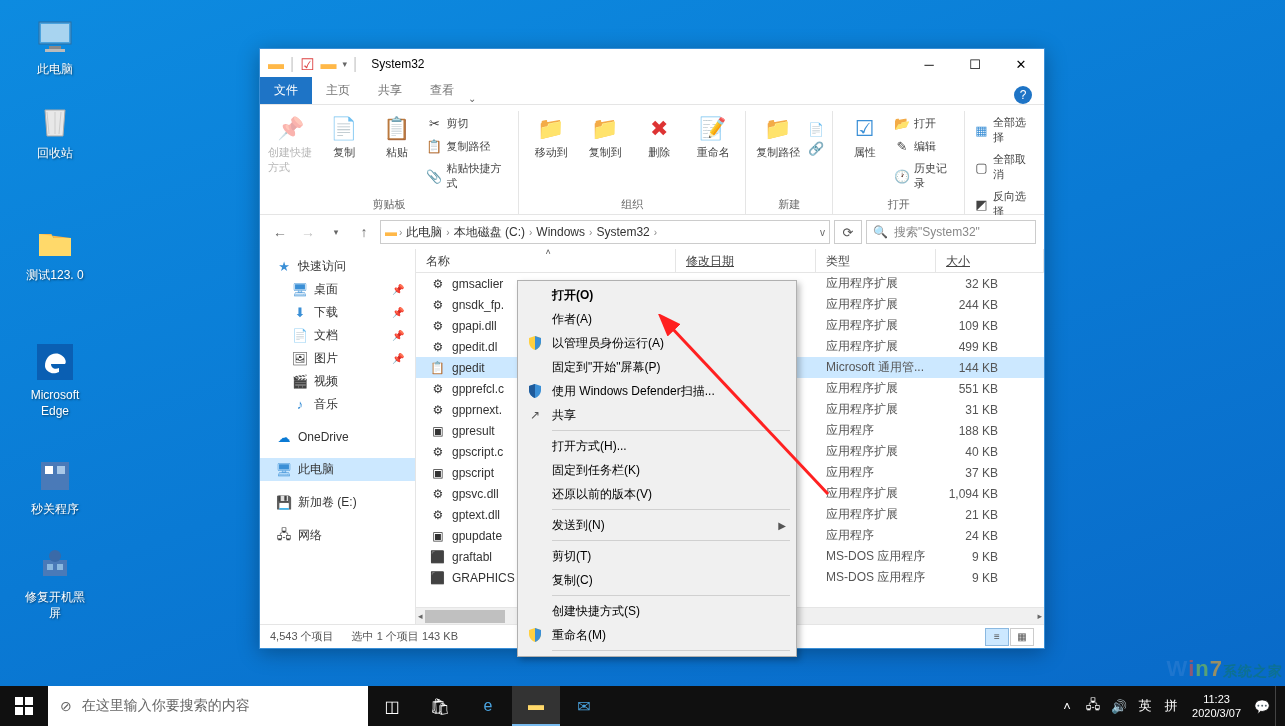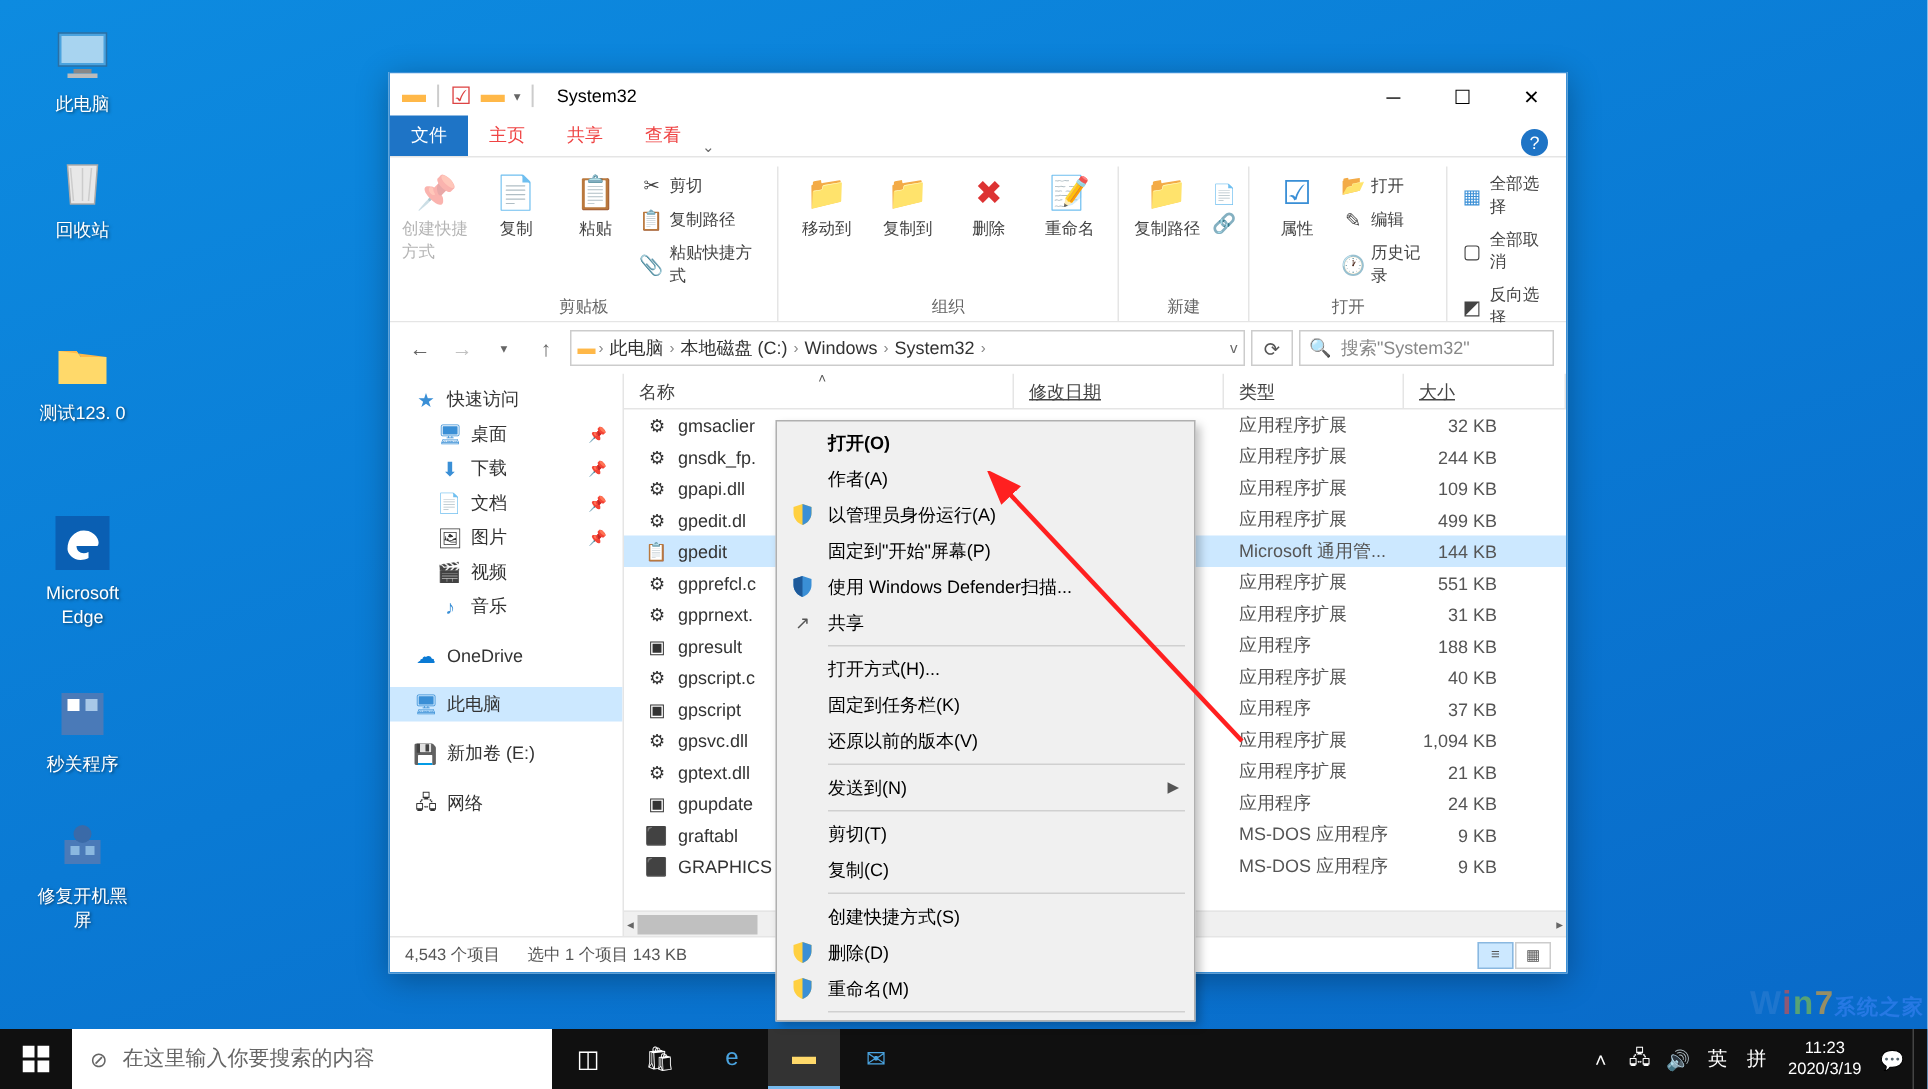--- a/index.html
+++ b/index.html
@@ -12,21 +12,21 @@
 
 
 .explorer { position:absolute; left:259px; top:48px; width:786px; height:601px; background:#fff; border:1px solid #3a8fd6; box-shadow:0 4px 20px rgba(0,0,0,.3); display:flex; flex-direction:column; }
 .titlebar { height:30px; display:flex; align-items:center; background:#fff; padding-left:8px; }
 .titlebar .qat { display:flex; gap:6px; align-items:center; }
 .titlebar .title { margin-left:14px; font-size:12px; color:#000; }
 .titlebar .winbtns { margin-left:auto; display:flex; }
 .titlebar .winbtns div { width:46px; height:30px; display:flex; align-items:center; justify-content:center; font-size:13px; }
 
 .tabs { height:26px; display:flex; align-items:flex-end; background:#fff; border-bottom:1px solid #e5e5e5; }
-.tab { padding:5px 14px; font-size:12px; color:#ef4444; cursor:pointer; }
+.tab { padding:5px 14px; font-size:12px; color:#737373; cursor:pointer; }
 .tab.active { background:#1e74c6; color:#fff; }
 .help-icon { margin-left:auto; margin-right:12px; width:18px; height:18px; border-radius:50%; background:#1e74c6; color:#fff; font-size:12px; display:flex; align-items:center; justify-content:center; }
 .expand-icon { margin-right:6px; font-size:10px; color:#666; }
 
 .ribbon { height:110px; border-bottom:1px solid #e5e5e5; display:flex; padding:6px 0 0; }
 .rgroup { display:flex; flex-direction:column; align-items:center; border-right:1px solid #e5e5e5; padding:0 8px; }
 .rgroup .items { display:flex; gap:6px; flex:1; }
 .rgroup .glabel { font-size:11px; color:#666; padding:2px 0; }
 .rbtn-lg { display:flex; flex-direction:column; align-items:center; width:48px; font-size:11px; color:#444; gap:2px; padding-top:4px; }
 .rbtn-lg.disabled { opacity:.4; }
@@ -589,44 +589,35 @@
   <div class="ctxitem">
       <span>创建快捷方式(S)</span>
     </div>
   <div class="ctxitem">
       <span class="cico">
         <svg width="16" height="16" viewBox="0 0 16 16">
           <path d="M8 1l6 2v4c0 4-3 7-6 8-3-1-6-4-6-8V3z" fill="#ffd040"></path>
           <path d="M8 1l6 2v4c0 4-3 7-6 8V1z" fill="#3a8fd6"></path>
         </svg>
       </span>
-      <span>删除(D)</span>
-    </div>
-  <div class="ctxitem">
-      <span class="cico">
-        <svg width="16" height="16" viewBox="0 0 16 16">
-          <path d="M8 1l6 2v4c0 4-3 7-6 8-3-1-6-4-6-8V3z" fill="#ffd040"></path>
-          <path d="M8 1l6 2v4c0 4-3 7-6 8V1z" fill="#3a8fd6"></path>
-        </svg>
-      </span>
       <span>重命名(M)</span>
     </div>
   <div class="ctxsep"></div>
 </div>
 
 <svg class="arrow-annotation" style="left:658px;top:314px" width="180" height="200">
   <defs>
       <marker id="ah" markerWidth="10" markerHeight="10" refX="2" refY="3" orient="auto">
         <path d="M0,0 L0,6 L8,3 z" fill="#ff2020"></path>
       </marker>
     </defs>
   <line x1="170" y1="180" x2="12" y2="12" stroke="#ff2020" stroke-width="3" marker-end="url(#ah)"></line>
 </svg>
 
-<div class="watermark"><span class="w">W</span><span class="i">i</span><span class="n">n</span><span class="s">7</span><span style="color:#3b82f6;font-size:14px">系统之家</span></div>
+<div class="watermark"><span class="w">W</span><span class="i">i</span><span class="n">n</span><span class="s">7</span><span style="color:#0f766e;font-size:14px">系统之家</span></div>
 
 <div class="taskbar">
   <div class="startbtn">
     <svg width="18" height="18" viewBox="0 0 18 18">
         <rect x="0" y="0" width="8" height="8" fill="#fff"></rect>
         <rect x="10" y="0" width="8" height="8" fill="#fff"></rect>
         <rect x="0" y="10" width="8" height="8" fill="#fff"></rect>
         <rect x="10" y="10" width="8" height="8" fill="#fff"></rect>
       </svg>
   </div>
@@ -650,18 +641,18 @@
       <span style="color:#4aa3df">✉</span>
     </div>
   <div class="systray">
     <div class="trayico">˄</div>
     <div class="trayico">🖧</div>
     <div class="trayico">🔊</div>
     <div class="trayico">英</div>
     <div class="trayico">拼</div>
     <div class="clock">
       <div>11:23</div>
-      <div>2020/3/19</div>
+      <div>2020/3/07</div>
     </div>
     <div class="trayico">💬</div>
     <div style="width:6px;height:40px;border-left:1px solid #444"></div>
   </div>
 </div>
 
 </body></html>

